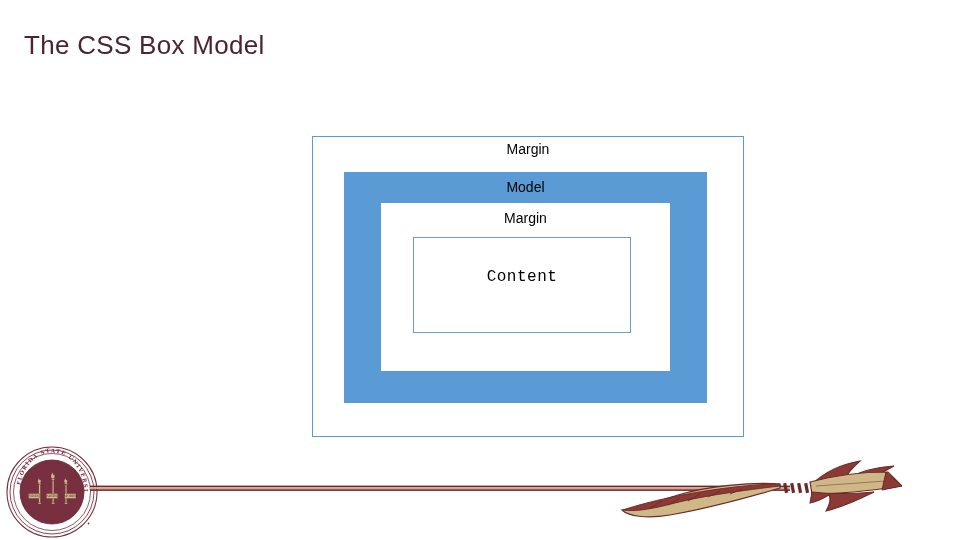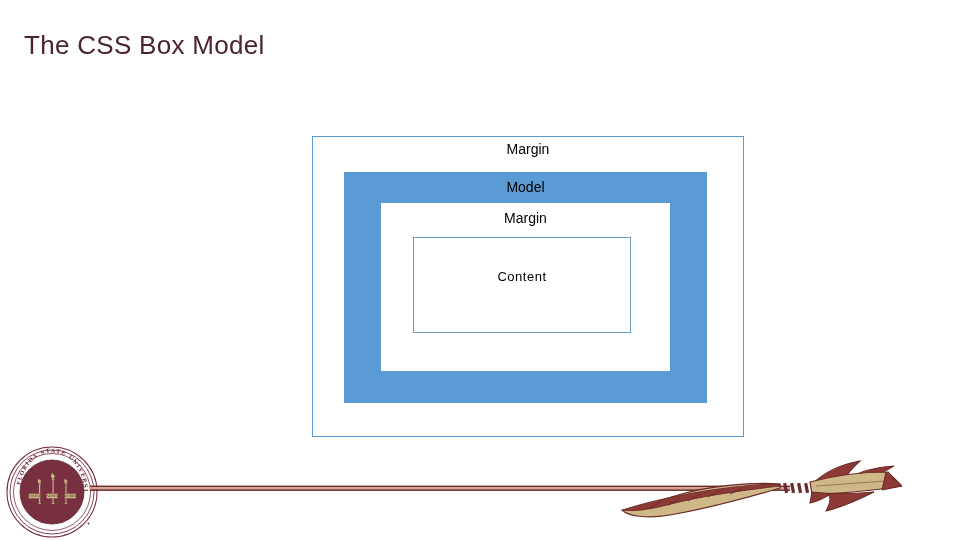--- a/index.html
+++ b/index.html
@@ -96,22 +96,22 @@
     line-height: 16px;
     white-space: nowrap;
   }
   #label-margin  { left: 288px; top: 141px; width: 432px; }
   #label-border  { left: 320px; top: 179px; width: 363px; }
   #label-padding { left: 357px; top: 210px; width: 289px; }
   #label-content {
     left: 389px;
     top: 269px;
     width: 218px;
-    font-family: Liberation Sans, sans-serif;
-    font-size: 13px;
+    font-family: Liberation Mono, monospace;
+    font-size: 16px;
     letter-spacing: 0.5px;
   }
 
   
   #fsu-seal {
     position: absolute;
     left: 4px;
     top: 444px;
     width: 96px;
     height: 96px;

